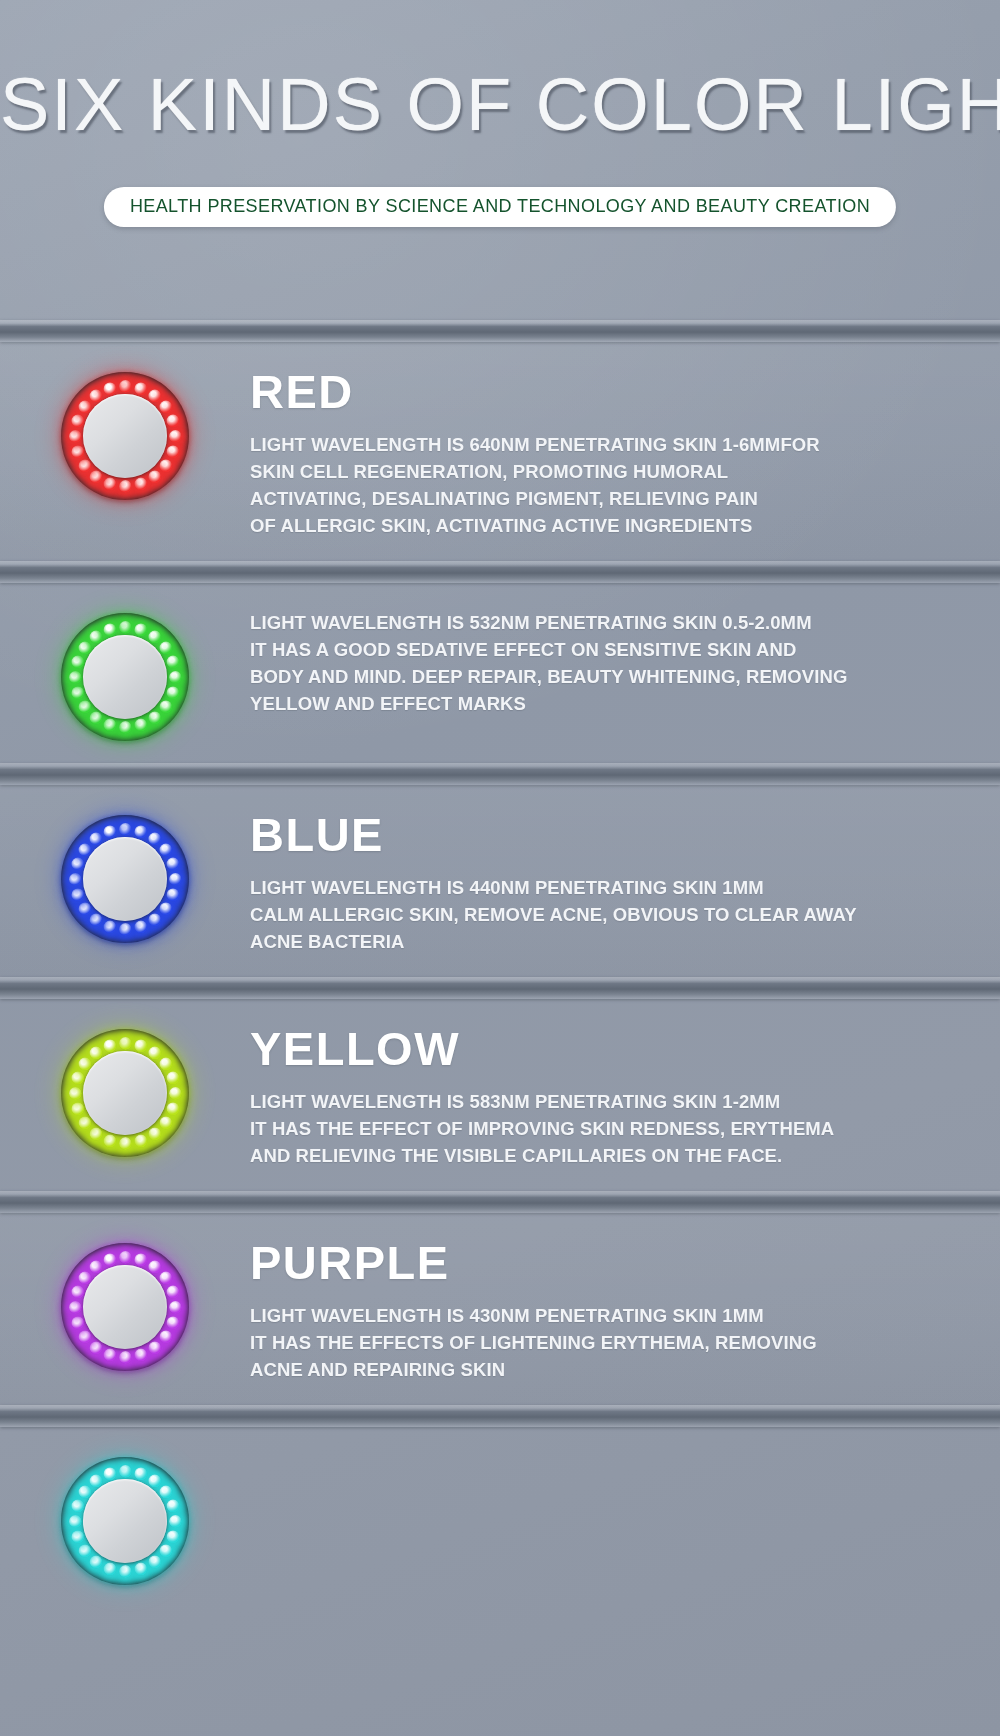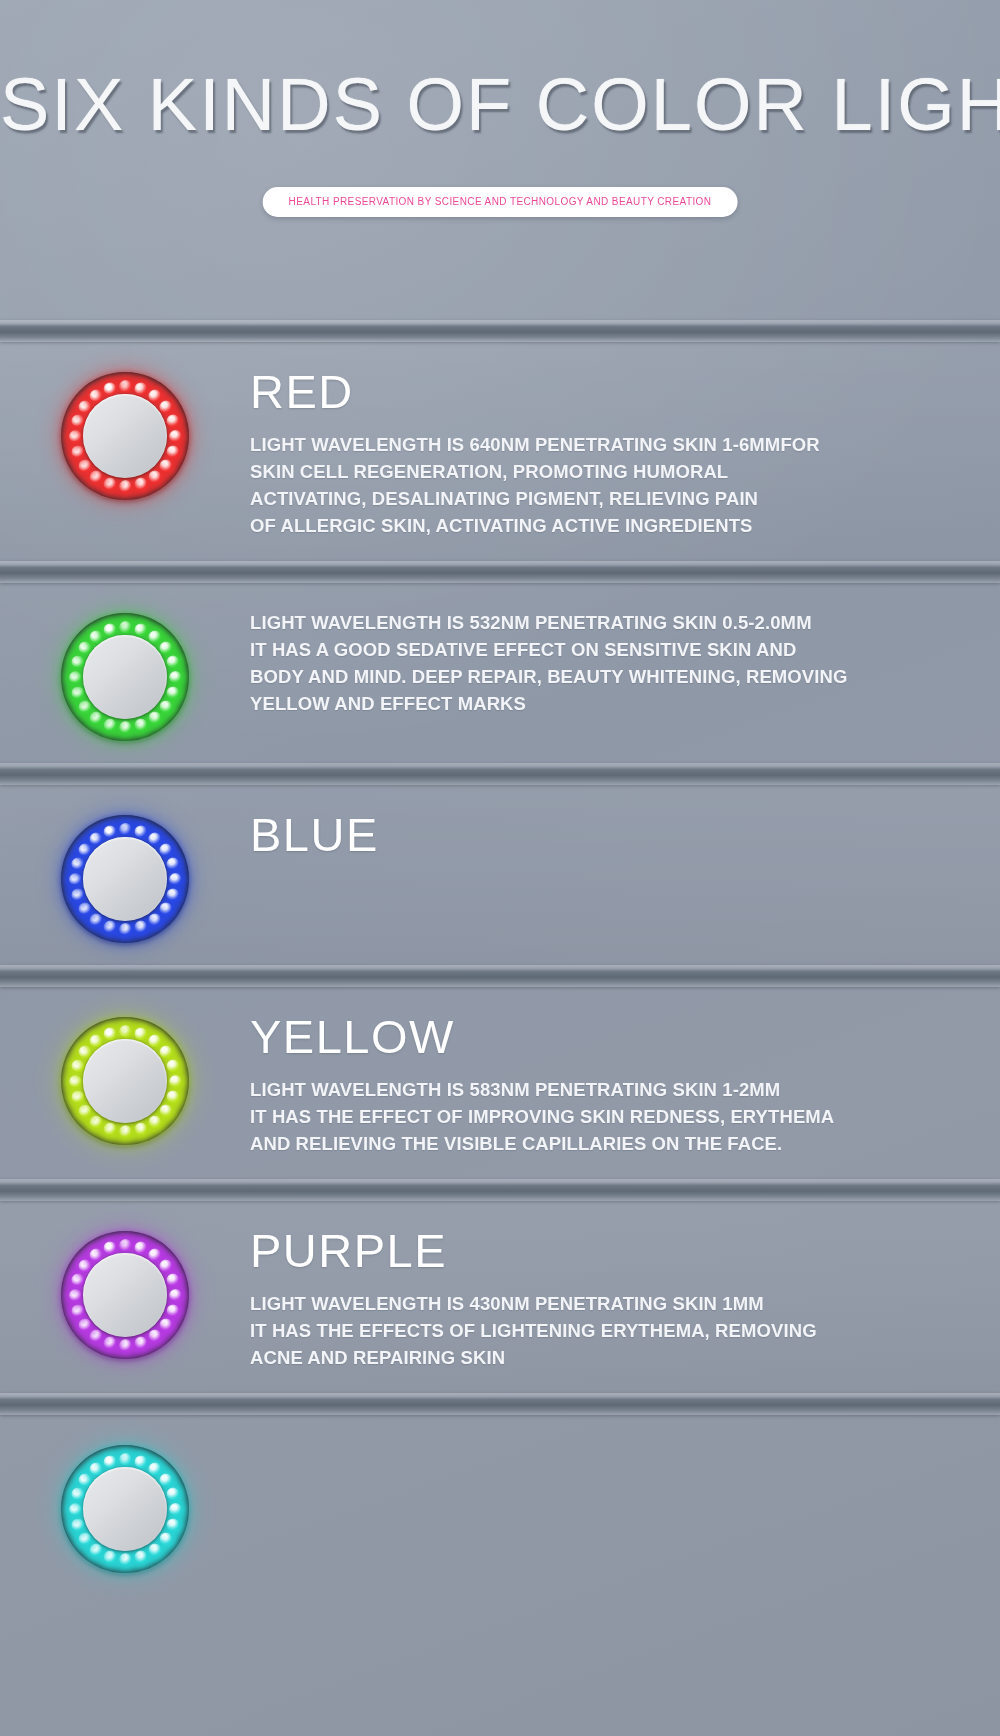--- a/index.html
+++ b/index.html
@@ -35,23 +35,23 @@
   }
   .subtitle-pill{
     position:absolute;top:187px;left:50%;transform:translateX(-50%);
     background:#ffffff;
     border-radius:22px;
     padding:9px 26px 10px 26px;
     box-shadow:0 2px 5px rgba(60,68,80,.28);
   }
   .subtitle-pill span{
     display:block;
-    font-size:10px;
+    font-size:18px;
     letter-spacing:.4px;
-    color:#ec4899;
+    color:#14532d;
     white-space:nowrap;
     font-weight:400;
   }
 
   
   .divider{
     position:relative;
     height:22px;
     width:100%;
     background:linear-gradient(180deg,
@@ -84,21 +84,21 @@
     padding-top:6px;
     flex:0 0 250px;
   }
   .text-cell{
     flex:1 1 auto;
     padding-right:60px;
     padding-top:2px;
   }
   .color-name{
     font-size:47px;
-    font-weight:400;
+    font-weight:700;
     color:#ffffff;
     letter-spacing:1.5px;
     line-height:1.0;
     margin:0 0 16px 0;
     text-shadow:0 1px 2px rgba(70,78,90,.30);
   }
   .desc{
     margin:0;
     font-size:18.5px;
     line-height:1.46;
@@ -395,20 +395,25 @@
               </span>
               <span class="led" style="transform: translate(-15.45px, -47.55px);">
                 <i style="--c: #2b4ae8;"></i>
               </span>
             </div>
             <div class="center"></div>
           </div>
         </div>
         <div class="text-cell">
           <div class="color-name">BLUE</div>
+          <div class="desc">
+            <div>LIGHT WAVELENGTH IS 440NM PENETRATING SKIN 1MM</div>
+            <div>CALM ALLERGIC SKIN, REMOVE ACNE, OBVIOUS TO CLEAR AWAY</div>
+            <div>ACNE BACTERIA</div>
+          </div>
         </div>
       </div>
       <div class="divider"></div>
       <div class="row">
         <div class="icon-cell">
           <div class="led-ring">
             <div class="glow" style="background: radial-gradient(circle, rgb(185, 227, 28) 30%, rgba(0, 0, 0, 0) 72%);"></div>
             <div class="bezel"></div>
             <div class="tint" style="background: radial-gradient(circle, rgba(0, 0, 0, 0) 48%, rgb(185, 227, 28) 66%, rgba(0, 0, 0, 0) 92%);"></div>
             <div class="leds">

